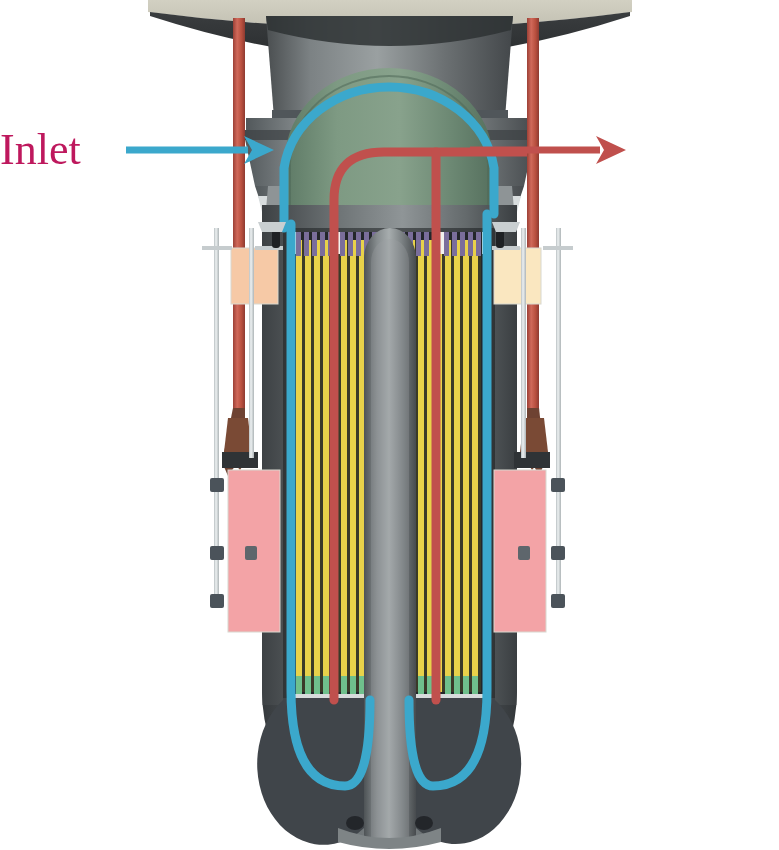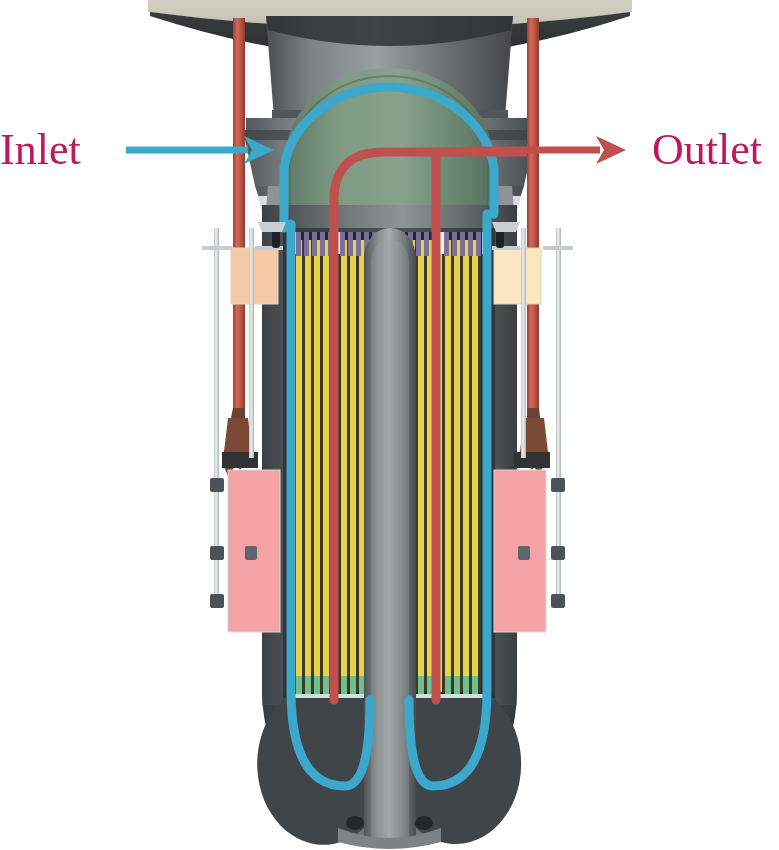--- a/index.html
+++ b/index.html
@@ -345,15 +345,14 @@
     </g>
 
     <g>
       <line x1="470" y1="150" x2="600" y2="150" stroke="#C0504D" stroke-width="7"></line>
       <path d="M596,136 L626,150 L596,164 L604,150 Z" fill="#C0504D"></path>
     </g>
   </svg>
 
   <div class="lbl" id="inlet-label">Inlet</div>
 
-  <div class="lbl" id="outlet-label">Outlet</div>
 
 </div>
 
 </body></html>

